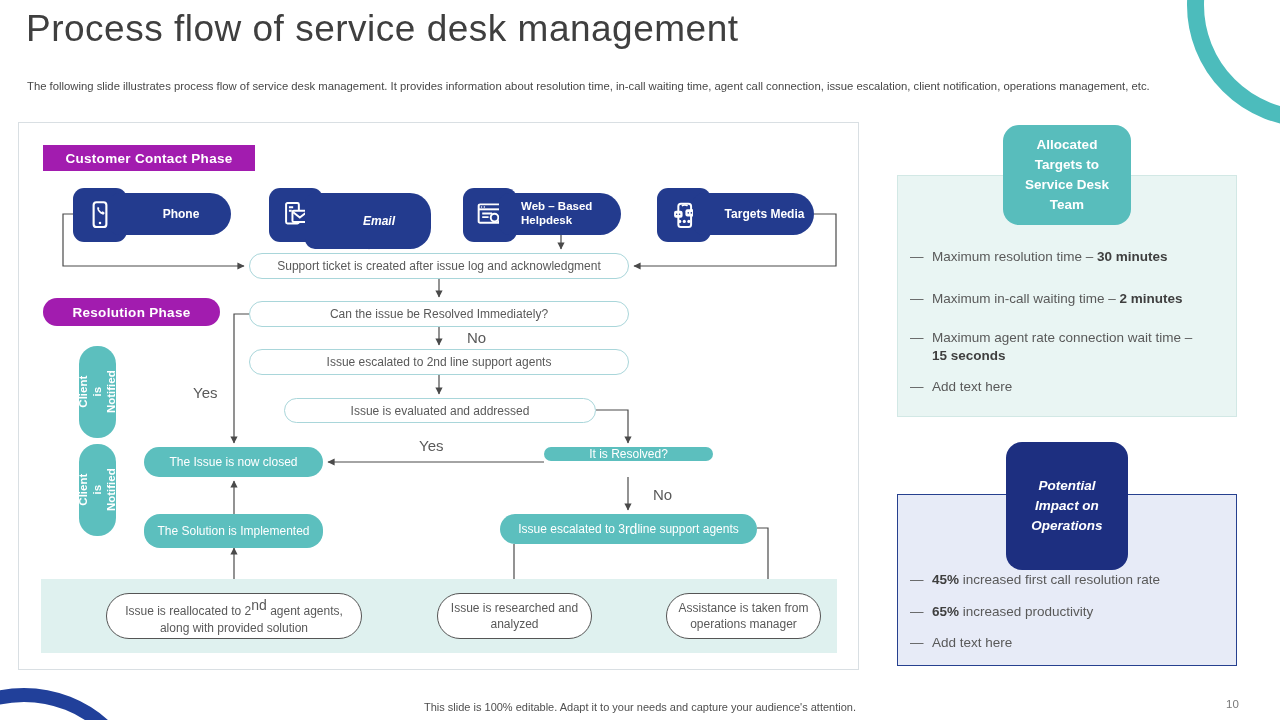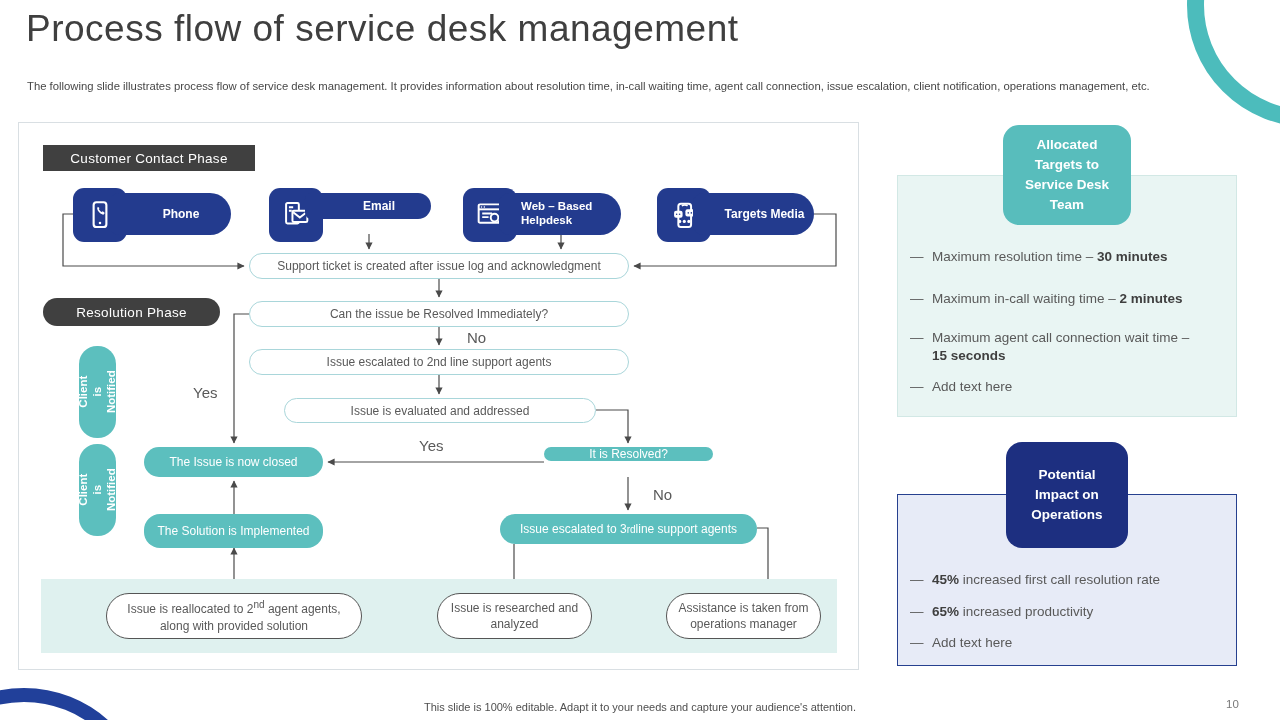--- a/index.html
+++ b/index.html
@@ -6,40 +6,40 @@
   .slide{position:relative;width:1280px;height:720px;background:#ffffff;
          font-family:"Liberation Sans",sans-serif;overflow:hidden;}
   .abs{position:absolute;}
   .title{left:26px;top:8px;font-size:37px;color:#3f3f3f;letter-spacing:.5px;font-weight:400;}
   .subtitle{left:27px;top:80px;width:1235px;font-size:11.3px;color:#474747;}
   
   .ring-teal{left:1187px;top:-117px;width:210px;height:210px;border:17px solid #4CBCBC;border-radius:50%;}
   .ring-navy{left:-102px;top:688px;width:224px;height:224px;border:14px solid #21409A;border-radius:50%;}
   
   .chart-area{left:18px;top:122px;width:839px;height:546px;border:1px solid #d9dfe3;background:#fff;}
-  .phase{background:#404040;color:#fff;font-weight:normal;font-size:13.5px;display:flex;align-items:center;justify-content:center;letter-spacing:.3px;}
+  .phase{background:#a21caf;color:#fff;font-weight:bold;font-size:13.5px;display:flex;align-items:center;justify-content:center;letter-spacing:.3px;}
   .phase-customer{left:24px;top:22px;width:212px;height:26px;}
   .phase-resolution{left:24px;top:175px;width:177px;height:28px;border-radius:14px;}
   .chan-icon{width:54px;height:54px;background:#233B8E;border-radius:11px;display:flex;align-items:center;justify-content:center;z-index:3;}
   .chan-pill{background:#233B8E;color:#fff;font-weight:bold;font-size:12px;border-radius:10px 21px 21px 10px;display:flex;align-items:center;justify-content:center;z-index:2;padding-left:22px;box-sizing:border-box;text-align:left;line-height:1.2;}
   .wpill{border:1px solid #A9D6DA;border-radius:13px;background:#fff;color:#595959;font-size:12px;display:flex;align-items:center;justify-content:center;box-sizing:border-box;}
   .tpill{background:#5CBFBE;color:#fff;font-size:12px;border-radius:16px;display:flex;align-items:center;justify-content:center;}
   .cpill{background:#5CBFBE;border-radius:18px;display:flex;align-items:center;justify-content:center;}
   .cpill .rot{transform:rotate(-90deg);color:#fff;font-weight:bold;font-size:11.5px;line-height:1.2;width:84px;text-align:center;white-space:normal;}
   .band{background:#DFF1EF;}
   .bbox{border:1px solid #555;border-radius:24px;background:#fff;color:#595959;font-size:12px;line-height:1.35;text-align:center;display:flex;align-items:center;justify-content:center;padding:0 8px;box-sizing:border-box;}
   .dlabel{color:#595959;font-size:15px;}
-  sup{font-size:10px;}
+  sup{font-size:14px;}
   
   .panel{box-sizing:border-box;}
   .panel-targets{left:897px;top:175px;width:340px;height:242px;background:#E9F5F3;border:1px solid #d2e8e5;}
   .panel-impact{left:897px;top:494px;width:340px;height:172px;background:#E7EBF7;border:1.5px solid #26408F;}
   .badge{display:flex;align-items:center;justify-content:center;text-align:center;color:#fff;font-weight:bold;font-size:13.5px;line-height:1.5;padding:0 10px;box-sizing:border-box;z-index:4;}
   .badge-teal{left:1003px;top:125px;width:128px;height:100px;background:#58BDBC;border-radius:16px;}
-  .badge-navy{left:1006px;top:442px;width:122px;height:106px;background:#1D2F80;border-radius:16px;}
+  .badge-navy{left:1006px;top:442px;width:122px;height:128px;background:#1D2F80;border-radius:16px;font-style:italic;}
   .panel-body{position:absolute;left:12px;right:10px;}
   .li{display:flex;align-items:flex-start;font-size:13.5px;color:#595959;line-height:1.3;}
   .li .dash{width:22px;flex:none;color:#595959;}
   .li b{color:#3f3f3f;}
   .footer-note{left:0;top:701px;width:1280px;text-align:center;font-size:11px;color:#4f4f4f;}
   .page-num{left:1226px;top:698px;font-size:11.5px;color:#7a7a7a;}
   .connectors{left:0;top:0;width:839px;height:546px;pointer-events:none;z-index:1;}
   .node{z-index:2;}
 </style>
 </head>
@@ -95,21 +95,21 @@
     </div>
 
     <div class="abs chan-icon node" style="left:250px;top:65px;">
       <svg width="34" height="34" viewBox="0 0 24 24" fill="none" stroke="#fff" stroke-width="1.4">
         <rect x="5" y="3.5" width="9" height="14.5" rx="1"></rect>
         <path d="M7 6.5h3 M7 9h2"></path>
         <rect x="9.5" y="9" width="10.5" height="8" rx="1" fill="#233B8E"></rect>
         <path d="M10 10l4.7 3.8L19.5 10"></path>
       </svg>
     </div>
-    <div class="abs chan-pill node" style="left:286px;top:70px;width:126px;height:26px;">
+    <div class="abs chan-pill node" style="left:286px;top:70px;width:126px;height:56px;font-style:italic;">
       <span>Email</span>
     </div>
 
     <div class="abs chan-icon node" style="left:444px;top:65px;">
       <svg width="34" height="34" viewBox="0 0 24 24" fill="none" stroke="#fff" stroke-width="1.4">
         <rect x="4" y="4.5" width="16" height="13" rx="1"></rect>
         <path d="M4 8h16"></path>
         <circle cx="6" cy="6.3" r="0.55" fill="#fff" stroke="none"></circle>
         <circle cx="8" cy="6.3" r="0.55" fill="#fff" stroke="none"></circle>
         <path d="M6.5 11h7 M6.5 13.5h4.5"></path>
@@ -185,21 +185,21 @@
       <div class="li" style="margin-bottom:24px;">
         <span class="dash">—</span>
         <span><span>Maximum resolution time – </span><b>30 minutes</b><span></span></span>
       </div>
       <div class="li" style="margin-bottom:22px;">
         <span class="dash">—</span>
         <span><span>Maximum in-call waiting time – </span><b>2 minutes</b><span></span></span>
       </div>
       <div class="li" style="margin-bottom:14px;">
         <span class="dash">—</span>
-        <span style="max-width:270px;"><span>Maximum agent call connection wait time – </span><b>15 seconds</b><span></span></span>
+        <span style="max-width:270px;"><span>Maximum agent rate connection wait time – </span><b>15 seconds</b><span></span></span>
       </div>
       <div class="li">
         <span class="dash">—</span>
         <span><span>Add text here</span><b></b><span></span></span>
       </div>
     </div>
   </div>
   <div class="abs badge badge-teal">Allocated Targets to Service Desk Team</div>
 
   <div class="abs panel panel-impact">

